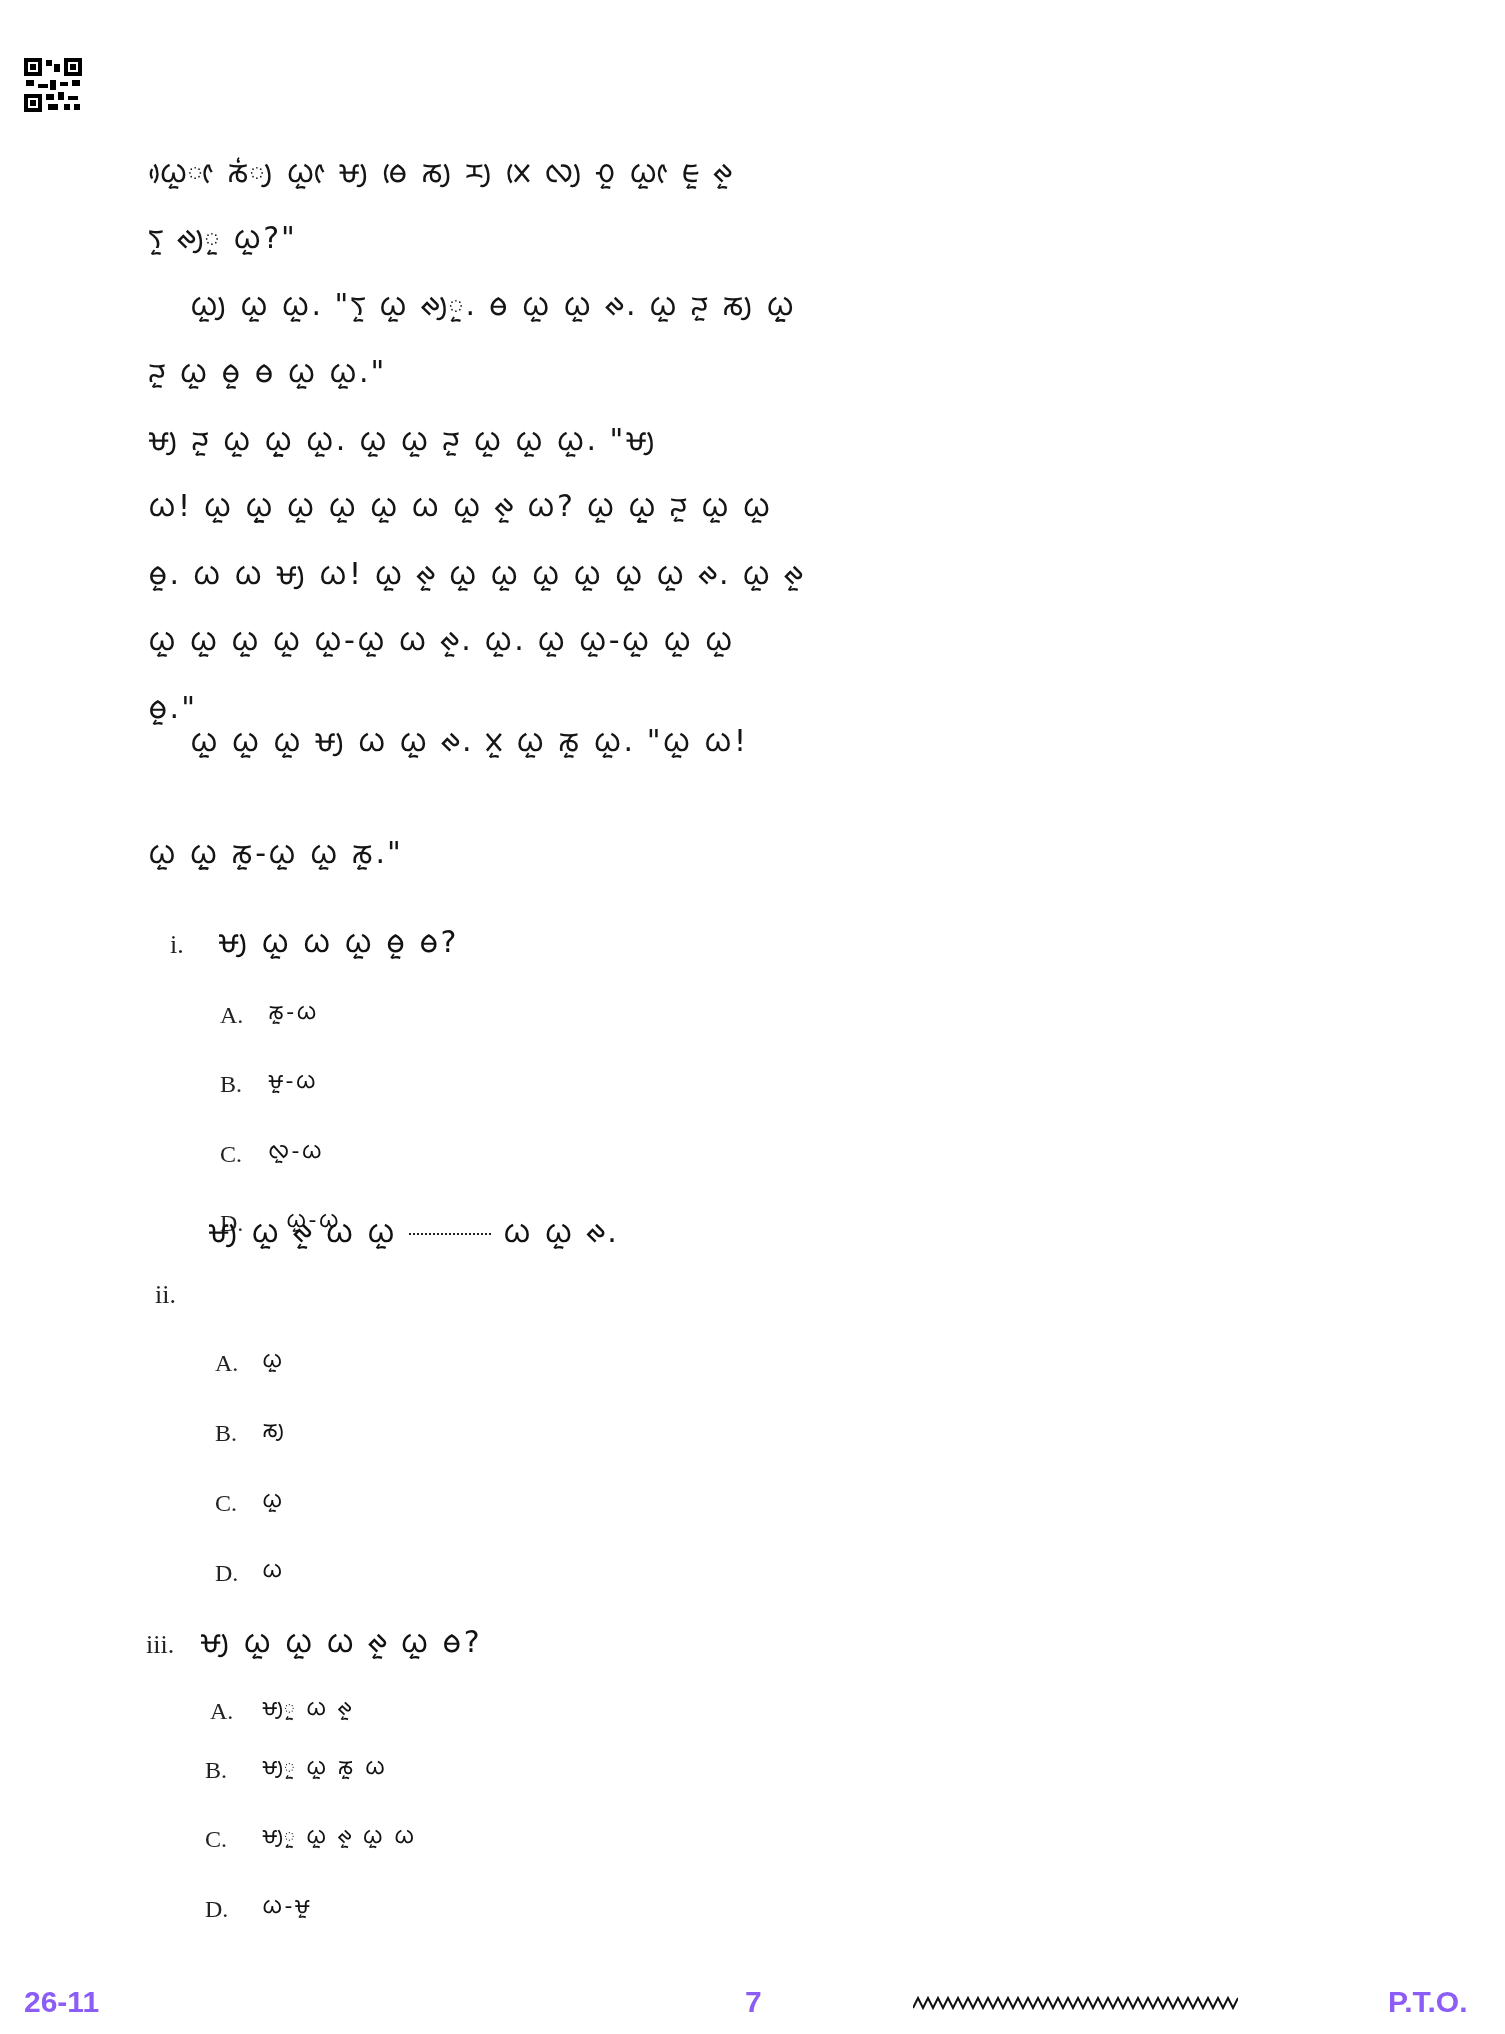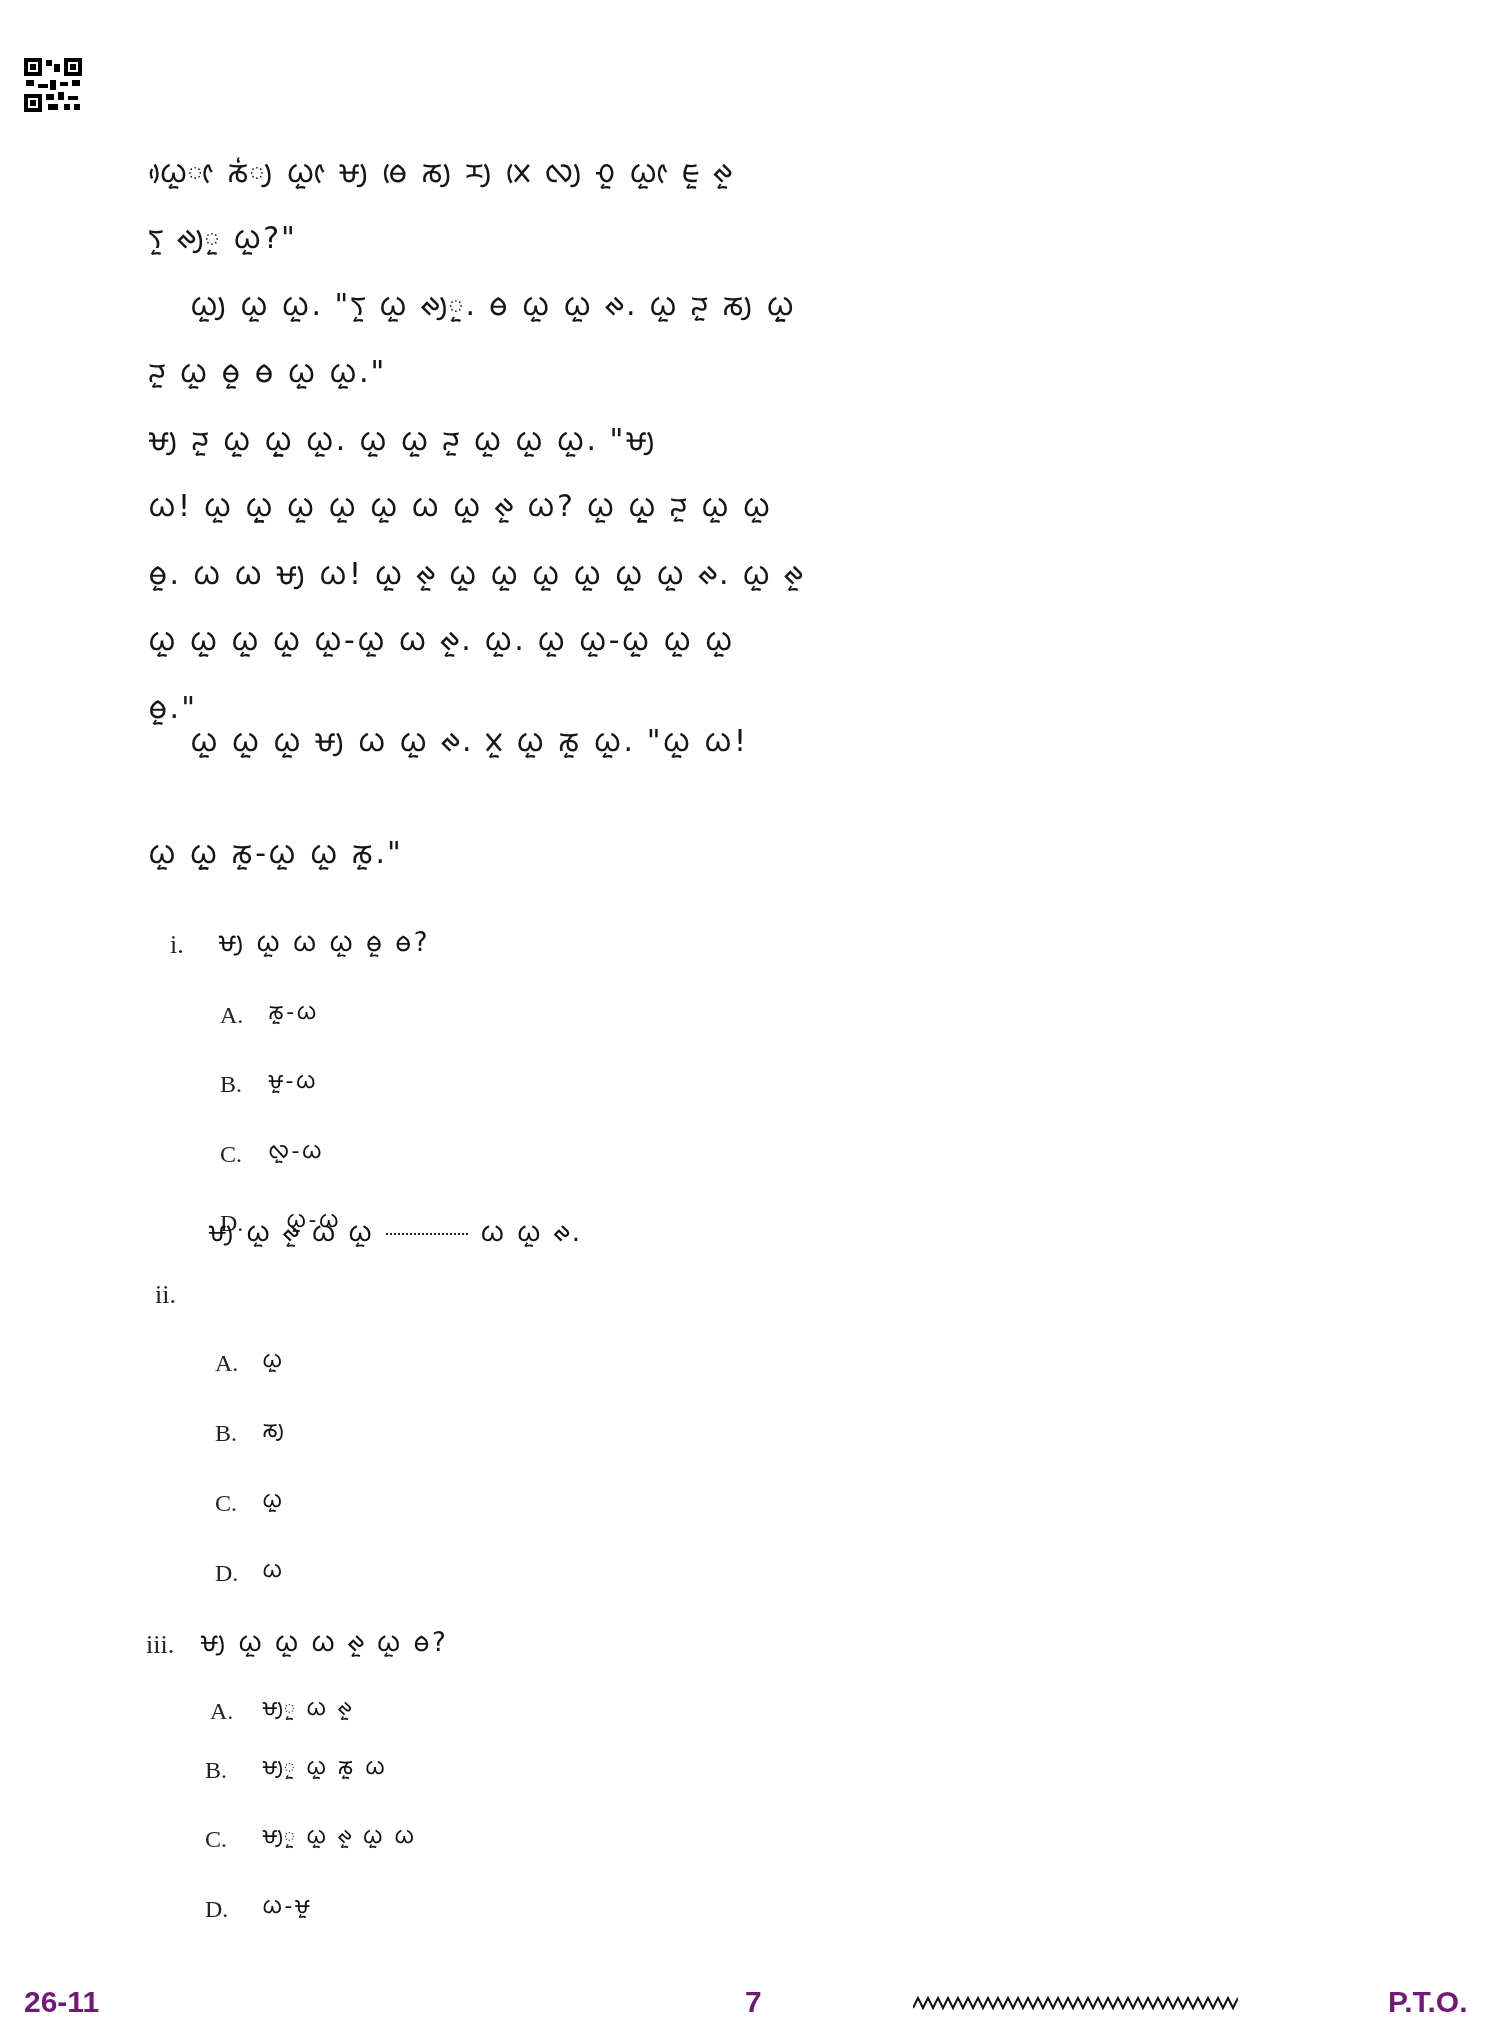--- a/index.html
+++ b/index.html
@@ -3,26 +3,26 @@
 <meta charset="utf-8">
 <style>
   html, body { margin:0; padding:0; background:#ffffff; }
   body { width:1505px; height:2034px; position:relative; overflow:hidden;
          font-family:"DejaVu Sans", sans-serif; color:#111; }
   .qr { position:absolute; left:24px; top:58px; width:58px; height:54px; }
   .line { position:absolute; font-size:30px; line-height:40px; white-space:nowrap; letter-spacing:2px; color:#151515; }
   .para { left:148px; }
   .indent { left:190px; }
   .q-num { position:absolute; font-family:"Liberation Serif", serif; font-size:26px; color:#222; }
-  .q-text { position:absolute; font-size:26px; line-height:40px; white-space:nowrap; letter-spacing:2px;text-align:center; }
+  .q-text { position:absolute; font-size:30px; line-height:40px; white-space:nowrap; letter-spacing:2px;text-align:center; }
   .opt-letter { position:absolute; font-family:"Liberation Serif", serif; font-size:24px; color:#222; }
   .opt-text { position:absolute; font-size:22px; line-height:40px; white-space:nowrap; letter-spacing:2px; }
   .blank { display:inline-block; width:82px; border-bottom:2px dotted #222; margin:0 12px; vertical-align:middle; }
   .footer-left, .footer-mid, .footer-right { position:absolute; top:1985px; font-family:"Liberation Sans", sans-serif;
-         font-weight:bold; font-size:30px; color:#701a75; }
+         font-weight:bold; font-size:30px; color:#8b5cf6; }
   .footer-left { left:24px; }
   .footer-mid { left:745px; }
   .footer-right { left:1388px; }
   .squiggle { position:absolute; left:913px; top:1994px; width:325px; height:18px; }
 </style>
 </head>
 <body>
 
 <svg class="qr" viewBox="0 0 29 27">
   <rect x="0" y="0" width="9" height="9" fill="#000"></rect>

